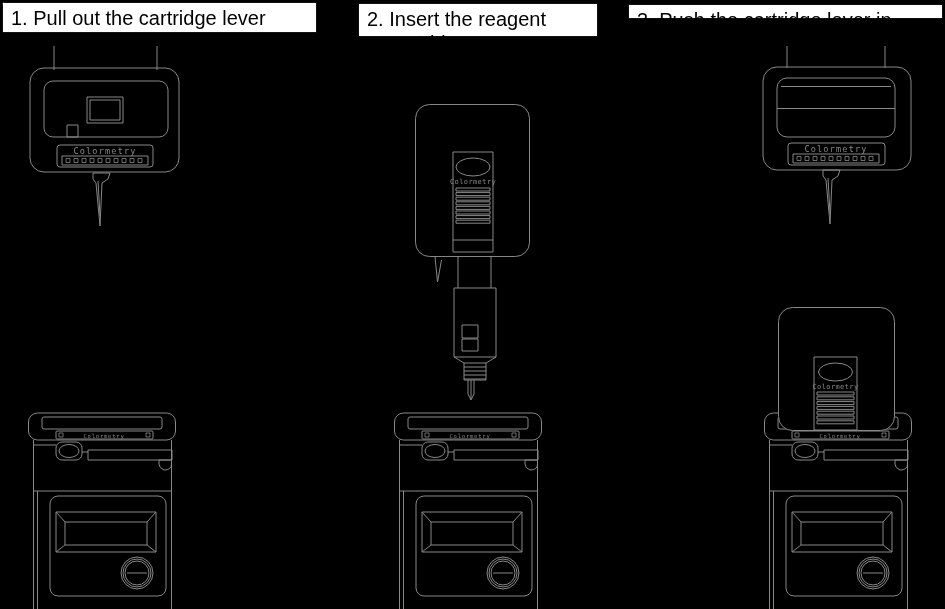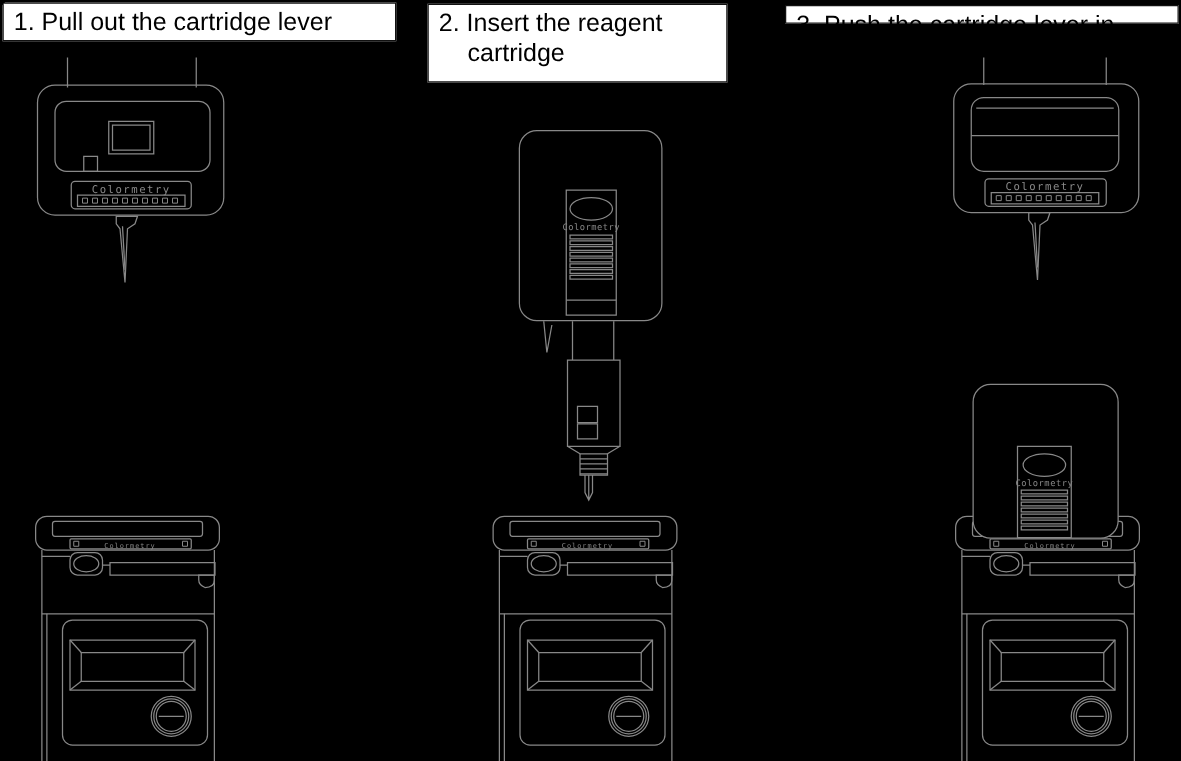--- a/index.html
+++ b/index.html
@@ -8,21 +8,21 @@
     background:#000000; font-family:"Liberation Sans", sans-serif;border-radius:10px;
   }
   .step-box{
     position:absolute; background:#ffffff; color:#000000;
     border:1px solid #111; box-sizing:border-box;
     font-size:20px; line-height:24px; padding:3px 8px 2px 8px;
   }
   .step-box .line2{ margin-left:23px; }
   .step-box .line2:empty{ display:none; }
   #box-step1{ left:2px; top:2px; width:315px; height:31px; }
-  #box-step2{ left:342px; top:3px; width:240px; height:63px; }
+  #box-step2{ left:358px; top:3px; width:240px; height:34px; }
   #box-step3{ left:628px; top:4px; width:315px; height:15px; }
   svg.art{ position:absolute; left:0; top:0; }
   svg.art *{ vector-effect:non-scaling-stroke; }
   .ln{ stroke:#888888; stroke-width:1; fill:none; }
   .ln-fill{ stroke:#888888; stroke-width:1; fill:#000000; }
   .dot{ fill:none; stroke:#888888; stroke-width:0.8; }
   .art-text{
     fill:#888888; stroke:none; text-anchor:middle;
     font-family:"DejaVu Sans Mono", monospace;
   }

